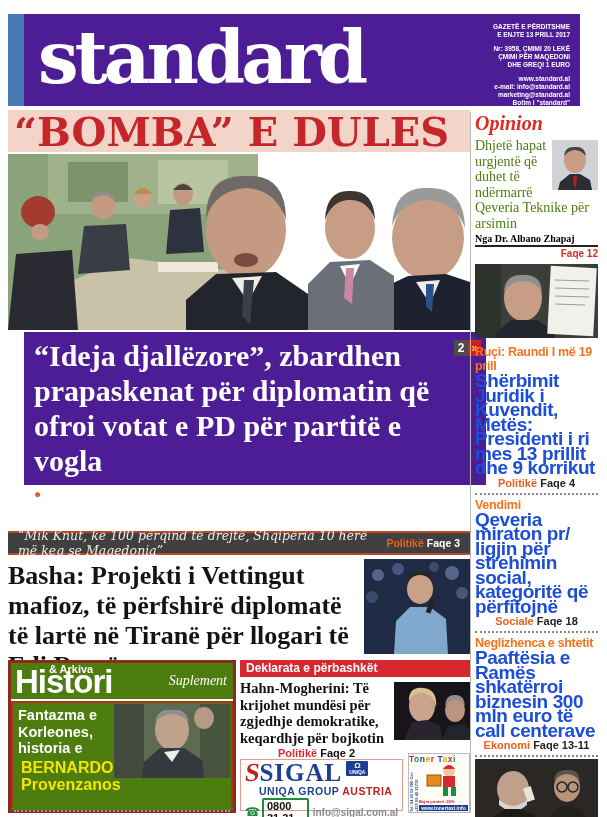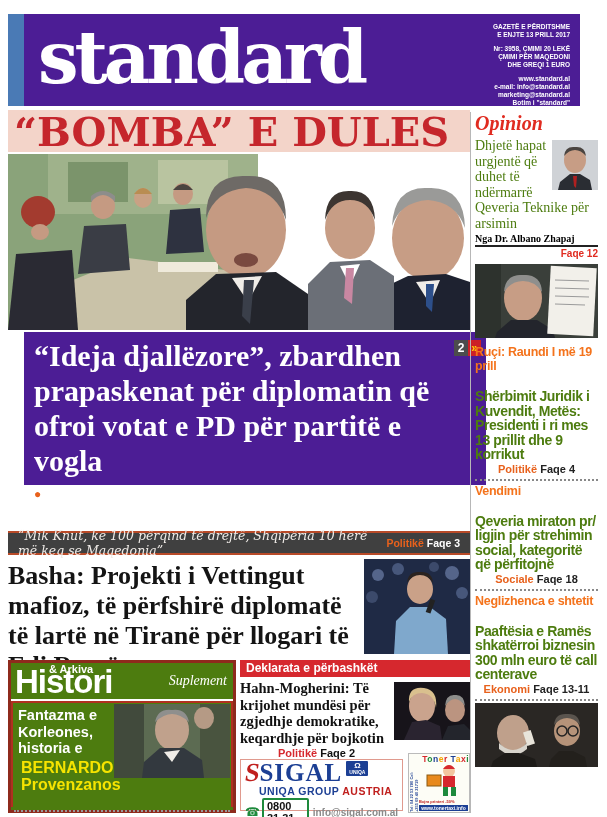--- a/index.html
+++ b/index.html
@@ -87,43 +87,43 @@
   .uniqa-badge .omega { font-size:8px; display:block; }
   .sigal-row2 { font-weight:bold; font-size:10.5px; letter-spacing:.5px; padding-left:14px; }
   .sigal-row2 .blue { color:#1c3f94; } .sigal-row2 .red { color:#c0201e; }
   .sigal-row3 { display:flex; align-items:center; margin-top:1px; }
   .phone-icon { color:#1e8a3c; font-size:12px; margin-right:2px; }
   .sigal-phone { border:2px solid #1e8a3c; border-radius:2px; font-weight:bold;
     font-size:11px; padding:0 3px; color:#111; }
   .sigal-mail { color:#8a8a8a; font-weight:bold; font-size:10px; margin-left:4px; }
   .toner { position:absolute; right:0; bottom:0; width:62px; height:60px;
     border:1px solid #bbb; background:#fdfdf6; overflow:hidden; }
-  .toner-title { font-weight:bold; font-size:8.5px; text-align:right; letter-spacing:.5px; }
+  .toner-title { font-weight:bold; font-size:8.5px; text-align:left; letter-spacing:.5px; }
   .toner-tel { position:absolute; left:0px; top:8px; width:8px; color:#1c3f94;
     font-size:4px; writing-mode:vertical-rl; transform:rotate(180deg); font-weight:bold; }
   .toner-art { position:absolute; left:10px; top:9px; }
   .toner-promo { position:absolute; left:10px; bottom:8px; color:#c0201e; font-size:4px; font-weight:bold; }
   .toner-web { position:absolute; left:10px; bottom:1px; right:1px; background:#1c3f94;
     color:#fff; font-size:5px; font-weight:bold; text-align:center; }
   
   .divider-v { position:absolute; left:470px; top:112px; height:701px; border-left:1px solid #b7b7b7; }
   .sidebar { position:absolute; left:475px; top:112px; width:123px; }
   .op-title { color:#e02b20; font-family:"Liberation Serif", serif; font-style:italic;
     font-weight:bold; font-size:20px; line-height:22px; }
   .op-text { font-family:"Liberation Serif", serif; font-size:14px; line-height:15.5px;
     color:#4d7c0f; margin-top:4px; }
   .op-photo { float:right; width:46px; height:50px; margin:2px 0 0 3px; }
   .op-byline { clear:none; font-family:"Liberation Serif", serif; font-weight:bold;
     font-size:10px; border-bottom:2px solid #222; padding-bottom:1px; margin-top:2px; }
   .op-page { color:#e02b20; font-weight:bold; font-size:10px; text-align:right; margin-top:1px; }
   .sb-photo { width:123px; margin-top:5px; }
   .sb-kicker { color:#f4731c; font-weight:bold; font-size:12.5px; line-height:14px;
     letter-spacing:-0.3px; margin-top:3px; }
-  .sb-text { color:#4d7c0f; font-weight:bold; font-size:14px; line-height:14.5px;
-    letter-spacing:-0.4px; margin-top:16px; }
+  .sb-text { color:#1d4ed8; font-weight:bold; font-size:19px; line-height:14.5px;
+    letter-spacing:-0.4px; margin-top:1px; }
   .sb-meta { text-align:center; font-weight:bold; font-size:11px; margin-top:1px; }
   .sb-meta .sec { color:#e8611c; }
   .sb-meta .pg { color:#222; }
   .sb-dots { border-bottom:2px dotted #888; margin:4px 0 2px 0; }
   .clearfix::after { content:""; display:block; clear:both; }
 </style>
 </head>
 <body>
 
 <div class="page">

